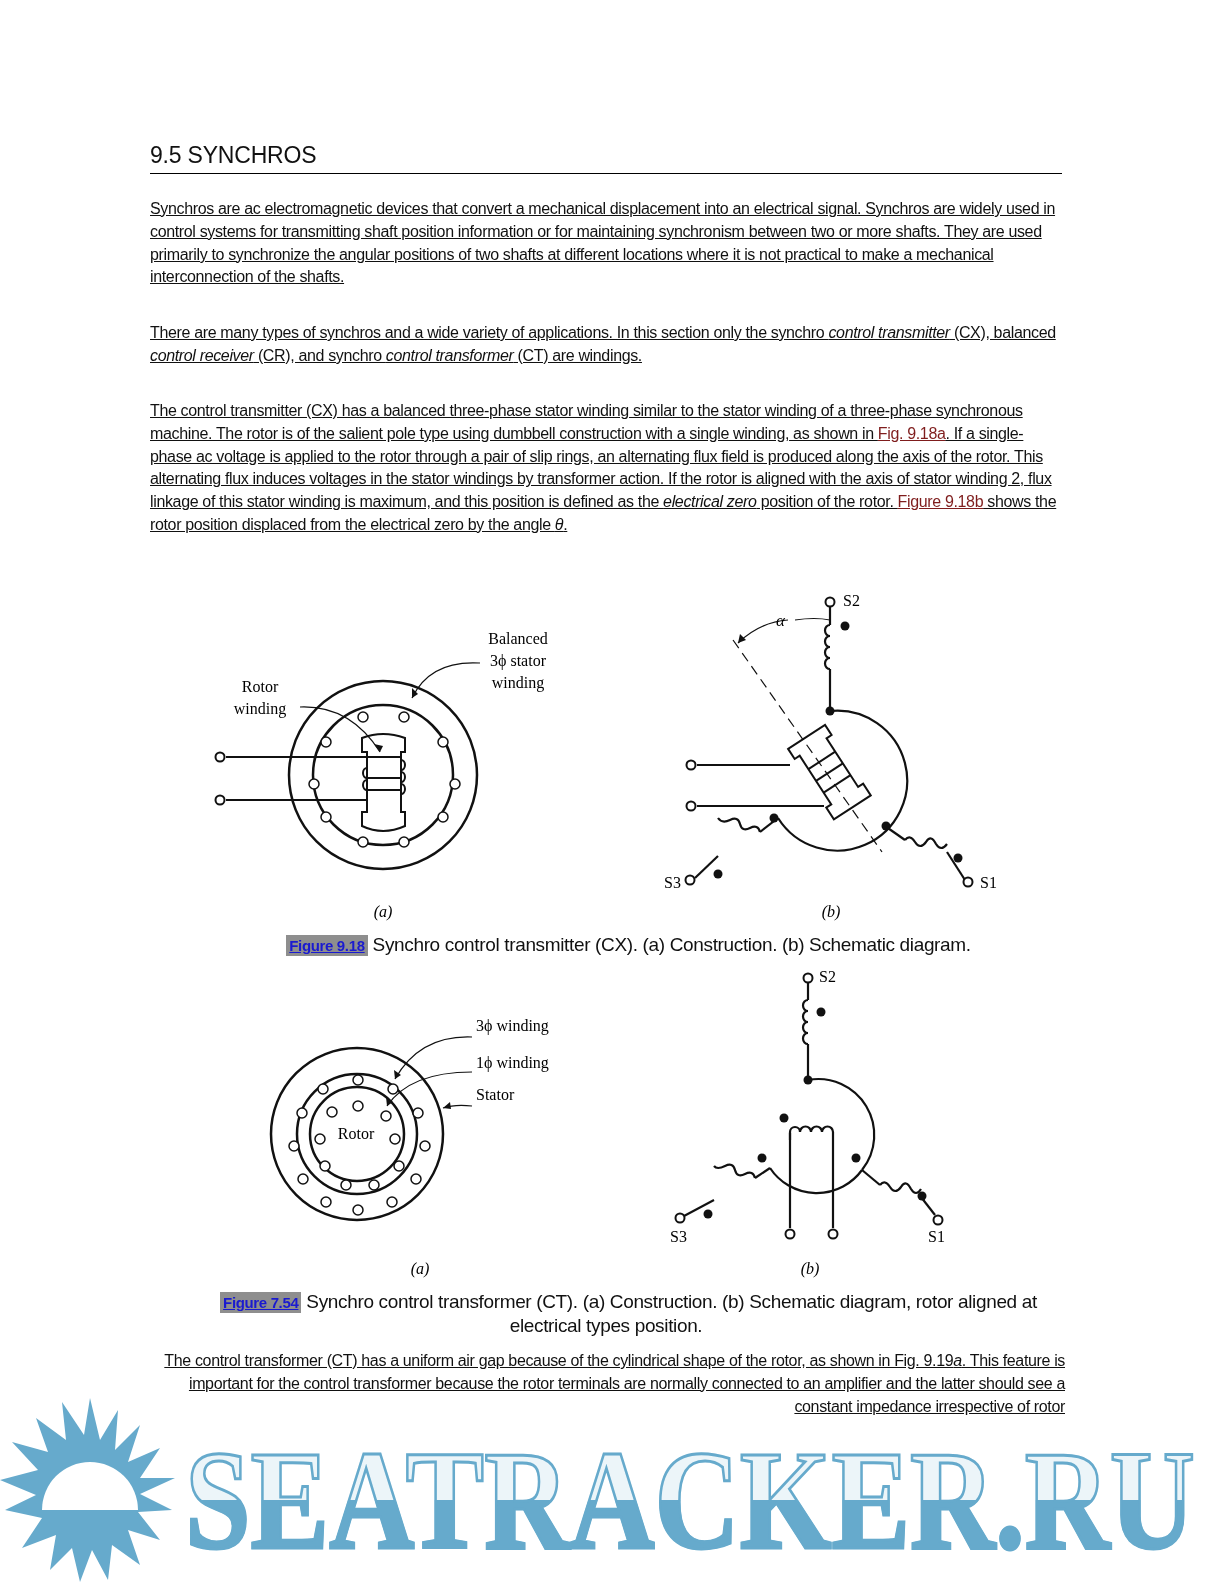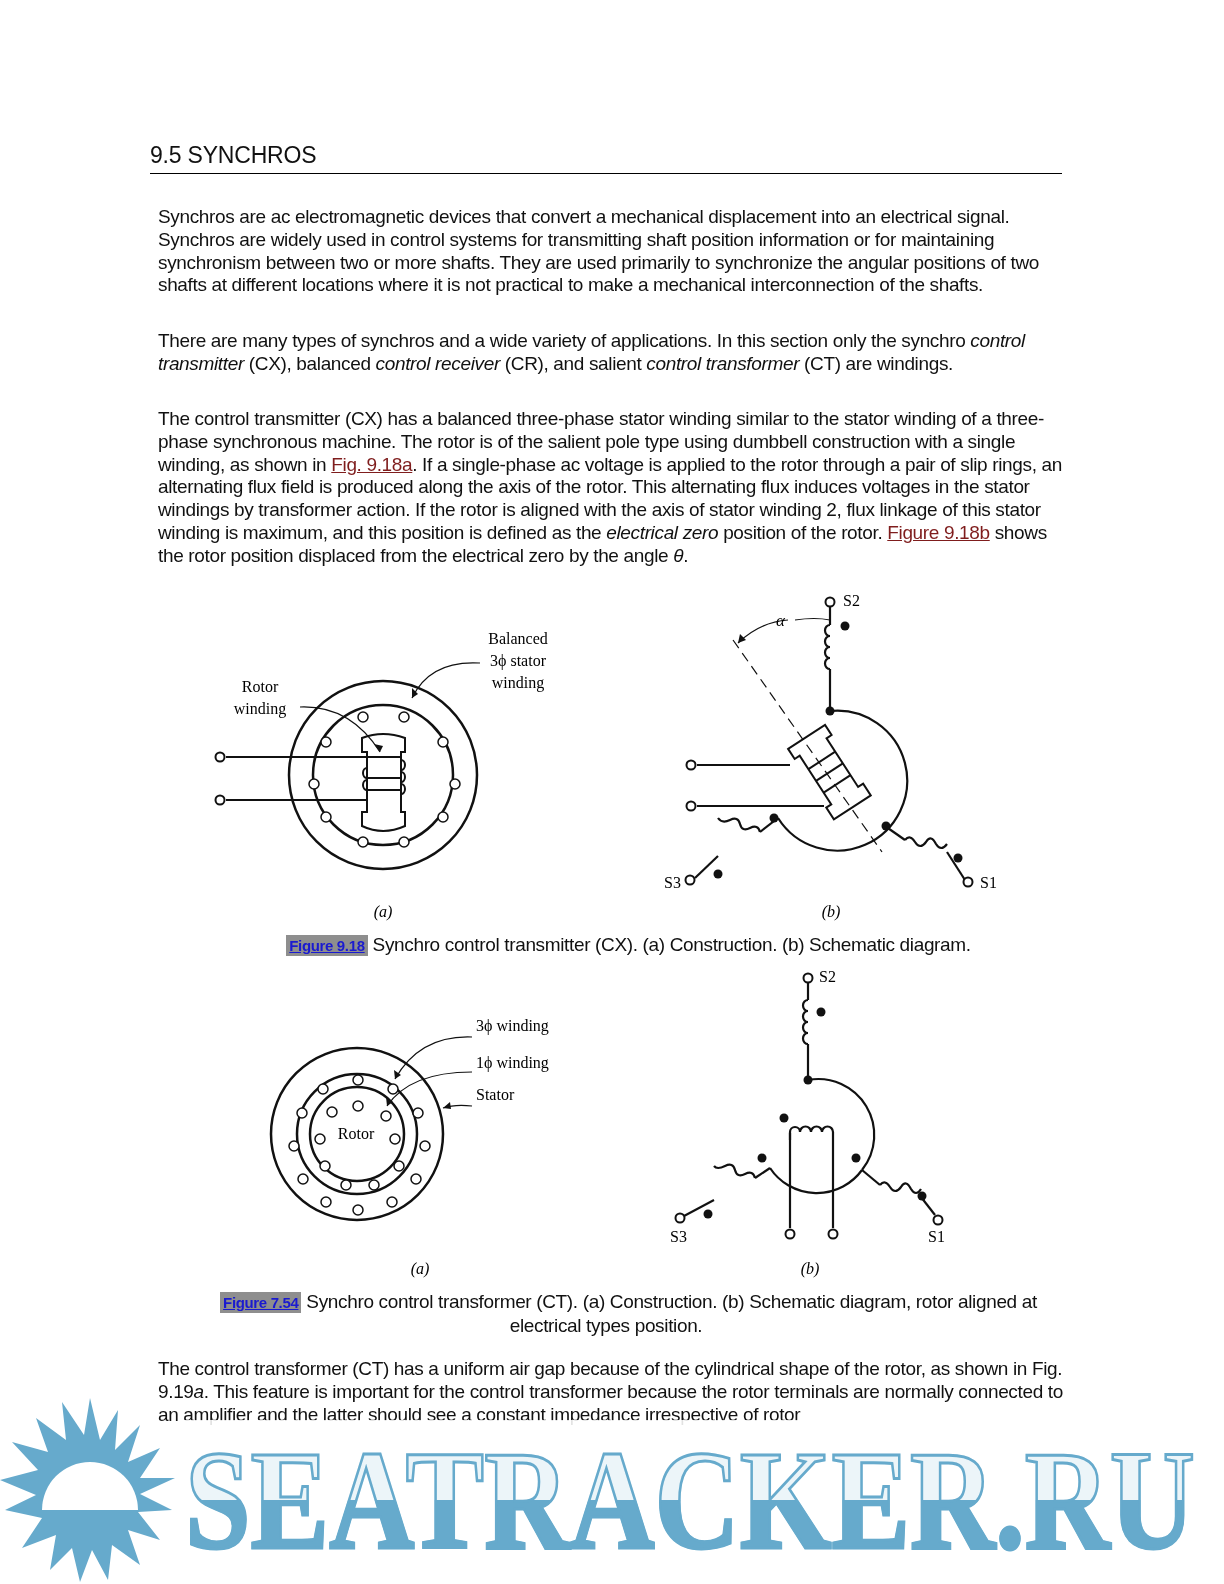--- a/index.html
+++ b/index.html
@@ -1,37 +1,37 @@
 <!DOCTYPE html>
 <html><head>
 <meta charset="utf-8">
 <style>
   html, body { margin: 0; padding: 0; background: #ffffff; }
   body { width: 1224px; height: 1584px; position: relative; overflow: hidden;
          font-family: "Liberation Sans", sans-serif; color: #111; }
   h2.section { position: absolute; left: 150px; top: 142px; width: 912px; margin: 0;
        font-size: 23px; font-weight: normal; padding-bottom: 4px;
        border-bottom: 1.5px solid #000; letter-spacing: -0.2px; }
-  .para { position: absolute; left: 150px; width: 915px; margin: 8px;
-          font-size: 19px; line-height: 22.8px; letter-spacing: -0.35px; }
+  .para { position: absolute; left: 150px; width: 915px; margin: 0;
+          font-size: 16px; line-height: 22.8px; letter-spacing: -0.35px; text-decoration: underline; }
   .para i { font-style: italic; }
   a.link { color: #7f1d1d; text-decoration: underline; }
   .caption { position: absolute; font-size: 19px; letter-spacing: -0.35px; line-height: 22.8px; text-align: center; }
   .fig-badge { background: #8e8e8e; padding: 2px 3px; color: #1a1ad0; text-decoration: underline; font-size: 15px; font-weight: bold; margin-left: 45px; }
   svg text { font-family: "Liberation Serif", serif; }
   .wm { position: absolute; left: 0; top: 1395px; width: 1224px; height: 189px; }
 </style>
 </head>
 <body>
 
 <h2 class="section">9.5 SYNCHROS</h2>
 
 <p class="para" style="top:198px;">Synchros are ac electromagnetic devices that convert a mechanical displacement into an electrical signal. Synchros are widely used in control systems for transmitting shaft position information or for maintaining synchronism between two or more shafts. They are used primarily to synchronize the angular positions of two shafts at different locations where it is not practical to make a mechanical interconnection of the shafts.</p>
 
-<p class="para" style="top:322px;"><span>There are many types of synchros and a wide variety of applications. In this section only the synchro </span><i>control transmitter</i><span> (CX), balanced </span><i>control receiver</i><span> (CR), and salient </span><i>control transformer</i><span> (CT) are windings.</span></p>
+<p class="para" style="top:322px;"><span>There are many types of synchros and a wide variety of applications. In this section only the synchro </span><i>control transmitter</i><span> (CX), balanced </span><i>control receiver</i><span> (CR), and synchro </span><i>control transformer</i><span> (CT) are windings.</span></p>
 
 <p class="para" style="top:400px;"><span>The control transmitter (CX) has a balanced three-phase stator winding similar to the stator winding of a three-phase synchronous machine. The rotor is of the salient pole type using dumbbell construction with a single winding, as shown in </span><a class="link" href="#">Fig. 9.18a</a><span>. If a single-phase ac voltage is applied to the rotor through a pair of slip rings, an alternating flux field is produced along the axis of the rotor. This alternating flux induces voltages in the stator windings by transformer action. If the rotor is aligned with the axis of stator winding 2, flux linkage of this stator winding is maximum, and this position is defined as the </span><i>electrical zero</i><span> position of the rotor. </span><a class="link" href="#">Figure 9.18b</a><span> shows the rotor position displaced from the electrical zero by the angle </span><i>θ</i><span>.</span></p>
 
 <svg style="position:absolute;left:200px;top:620px;" width="380" height="310" viewBox="200 620 380 310">
   <g fill="none" stroke="#111" stroke-width="2.5">
     <circle cx="383" cy="775" r="94"></circle>
     <circle cx="383" cy="775" r="70"></circle>
   </g>
   <g fill="#fff" stroke="#111" stroke-width="1.5">
     <circle cx="363" cy="717" r="5"></circle>
@@ -206,21 +206,21 @@
   <text x="670" y="1242" font-size="16">S3</text>
   <text x="928" y="1242" font-size="16">S1</text>
   <text x="810" y="1274" font-size="16" font-style="italic" text-anchor="middle">(b)</text>
 </svg>
 
 <div class="caption" style="left:150px;top:1291px;width:912px;">
   <a class="fig-badge" href="#">Figure 7.54</a><span> Synchro control transformer (CT). (a) Construction. (b) Schematic diagram, rotor aligned at</span><br>
   <span>electrical types position.</span>
 </div>
 
-<p class="para" style="top:1350px;"><span>The control transformer (CT) has a uniform air gap because of the cylindrical shape of the rotor, as shown in Fig. 9.19</span><i>a</i><span>. This feature is important for the control transformer because the rotor terminals are normally connected to an amplifier and the latter should see a constant impedance irrespective of rotor</span></p>
+<p class="para" style="top:1350px;text-align:right;"><span>The control transformer (CT) has a uniform air gap because of the cylindrical shape of the rotor, as shown in Fig. 9.19</span><i>a</i><span>. This feature is important for the control transformer because the rotor terminals are normally connected to an amplifier and the latter should see a constant impedance irrespective of rotor</span></p>
 
 <svg class="wm" viewBox="0 1395 1224 189">
   <g>
     <polygon fill="#66aacc" points="90,1398 100,1440 118,1410 115,1450 140,1425 128,1462 160,1448 140,1478 175,1478 140,1494 172,1510 138,1512 160,1540 128,1530 140,1565 112,1545 108,1580 92,1550 80,1582 72,1548 50,1570 56,1535 22,1548 42,1518 5,1510 36,1495 0,1480 38,1470 12,1442 48,1452 36,1418 66,1440 62,1402 84,1435"></polygon>
     <path d="M42 1510 A48 48 0 0 1 138 1510 Z" fill="#fff"></path>
   </g>
   <text x="185" y="1548" font-size="142" font-family="'DejaVu Serif', serif" font-weight="bold" fill="#66aacc" stroke="#66aacc" stroke-width="2" textLength="1010" lengthAdjust="spacingAndGlyphs">SEATRACKER.RU</text>
   <rect x="180" y="1420" width="1030" height="80" fill="#fff" opacity="0.88"></rect>
   <text x="185" y="1548" font-size="142" font-family="'DejaVu Serif', serif" font-weight="bold" fill="none" stroke="#66aacc" stroke-width="3" textLength="1010" lengthAdjust="spacingAndGlyphs">SEATRACKER.RU</text>
 </svg>

